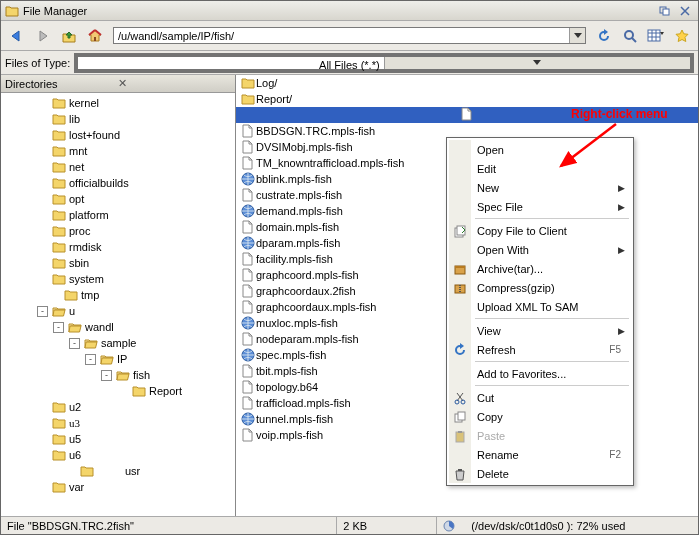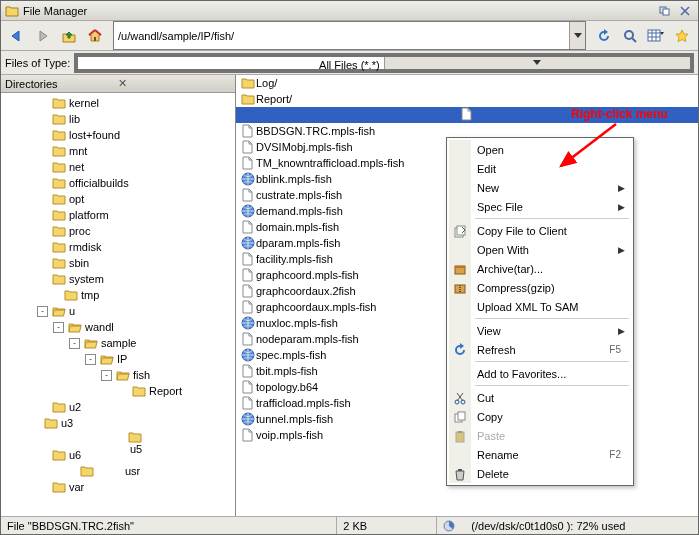--- a/index.html
+++ b/index.html
@@ -39,21 +39,21 @@
     gap: 2px;
   }
   .toolbar .btn {
     width: 24px; height: 24px;
     display:inline-flex;align-items:center;justify-content:center;
     border: 1px solid transparent;
     border-radius: 2px;
   }
   .address {
     flex: 1;
-    height: 29px;
+    height: 17px;
     display:flex;
     border: 1px solid #7a7a7a;
     background: #fff;
     margin: 0 4px;
   }
   .address input {
     flex:1; border:none; font: inherit; padding: 0 4px;
   }
   .address .dropdown-arrow {
     width: 16px; background:#e2e0d8;
@@ -455,30 +455,30 @@
         </div>
         <div class="tree-row" style="padding-left: 36px;">
           <span class="expander empty"></span>
           <span class="folder-ico">
             <svg width="14" height="12">
               <path d="M1 2h4l1 1h7v8H1z" fill="#f4d56a" stroke="#b8902a"></path>
             </svg>
           </span>
           <span class="label">u2</span>
         </div>
-        <div class="tree-row" style="padding-left: 28px;">
+        <div class="tree-row" style="padding-left: 36px; font-family: Liberation Serif, serif;">
           <span class="expander empty"></span>
           <span class="folder-ico">
             <svg width="14" height="12">
               <path d="M1 2h4l1 1h7v8H1z" fill="#f4d56a" stroke="#b8902a"></path>
             </svg>
           </span>
           <span class="label">u3</span>
         </div>
-        <div class="tree-row" style="padding-left: 36px; flex-direction: column;">
+        <div class="tree-row" style="padding-left: 36px;">
           <span class="expander empty"></span>
           <span class="folder-ico">
             <svg width="14" height="12">
               <path d="M1 2h4l1 1h7v8H1z" fill="#f4d56a" stroke="#b8902a"></path>
             </svg>
           </span>
           <span class="label">u5</span>
         </div>
         <div class="tree-row" style="padding-left: 36px;">
           <span class="expander empty"></span>

